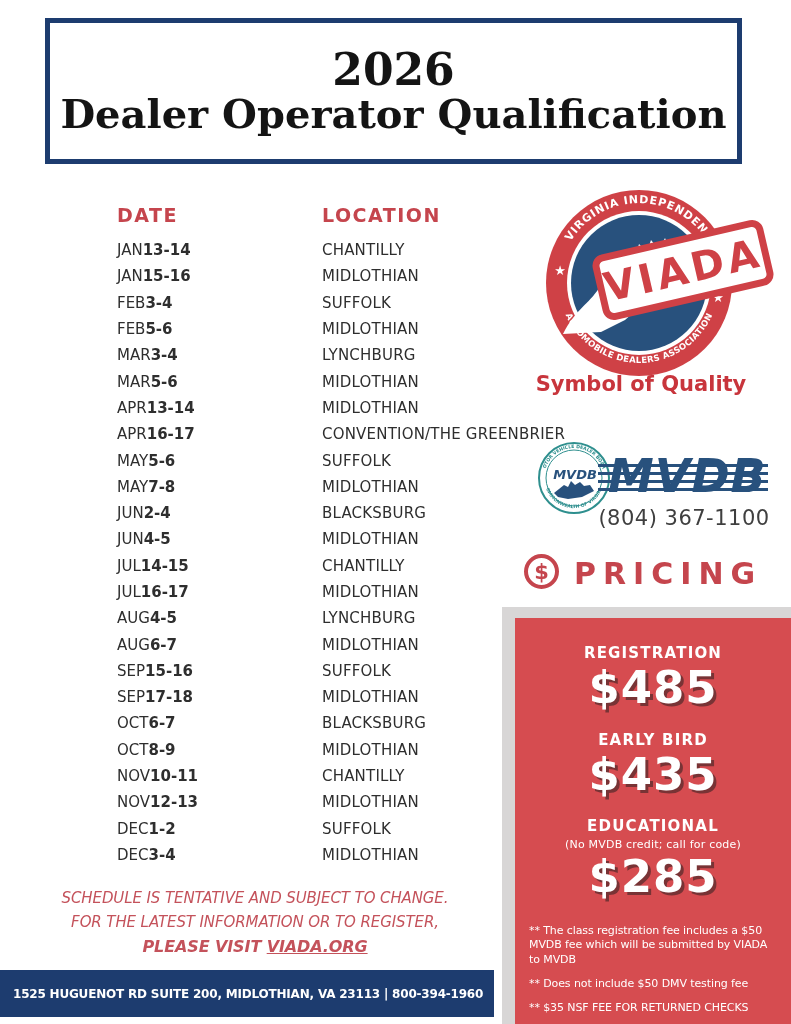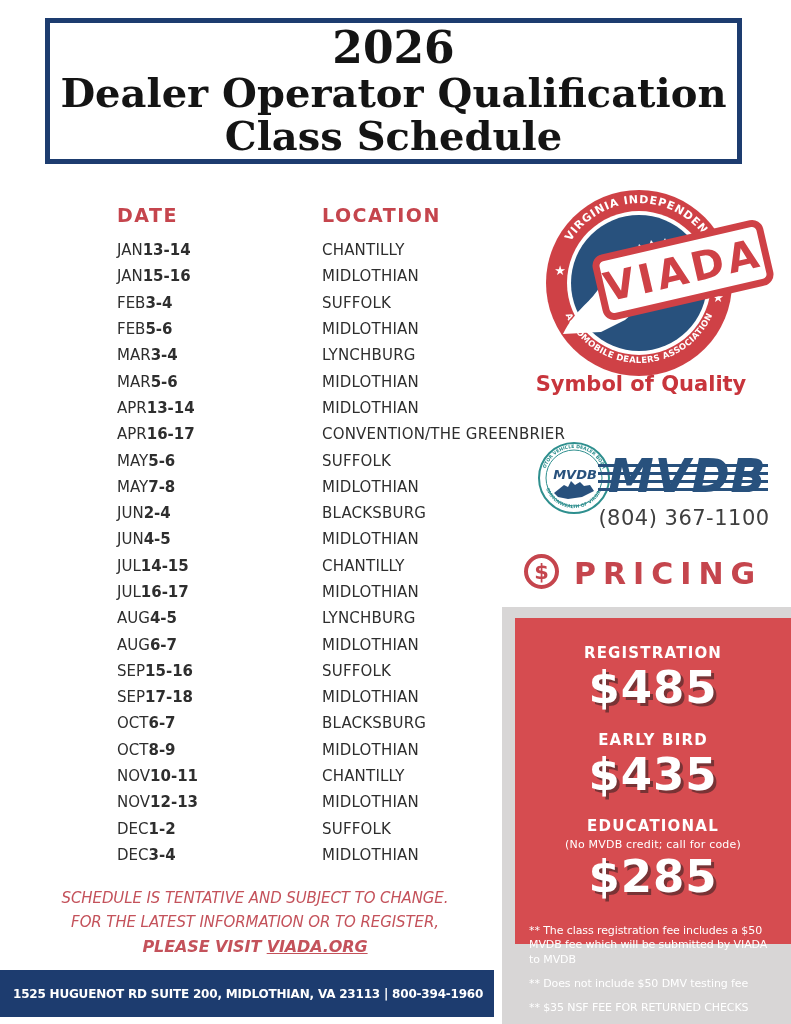--- a/index.html
+++ b/index.html
@@ -51,21 +51,21 @@
 
   
   .p-icon{position:absolute; left:524px; top:554px; width:35px; height:35px; border:4px solid var(--accent);
     border-radius:50%; display:flex; align-items:center; justify-content:center;
     color:var(--accent); font-weight:bold; font-size:21px;}
   .p-label{position:absolute; left:574px; top:556px; font-size:30px; font-weight:bold;
     color:var(--accent); letter-spacing:7px; white-space:nowrap;}
 
   
   .gray-panel{position:absolute; left:502px; top:607px; width:289px; height:417px; background:var(--panel-gray);}
-  .red-panel{position:absolute; left:515px; top:618px; width:276px; height:326px; background:var(--panel-red);
+  .red-panel{position:absolute; left:515px; top:618px; width:276px; height:406px; background:var(--panel-red);
     color:#fff; text-align:center; padding-top:26px;}
   .tier{margin-bottom:18px;}
   .tier-label{font-size:15px; font-weight:bold; letter-spacing:1.2px;}
   .tier-sub{font-size:11px; letter-spacing:0.2px; margin-top:3px;}
   .tier-sub:empty{display:none;}
   .tier-price{font-size:45px; font-weight:bold; line-height:1.1; margin-top:1px; letter-spacing:1px;
     text-shadow:3px 3px 0 rgba(25,25,25,0.5);}
   .notes{text-align:left; padding:4px 14px 0 14px;}
   .note{font-size:11px; line-height:1.35; margin-bottom:9px; letter-spacing:-0.1px;}
 
@@ -81,21 +81,20 @@
   .footer-bar .addr{color:#fff; font-weight:bold; font-size:12px; letter-spacing:-0.2px; white-space:nowrap;}
 </style>
 </head>
 <body>
 
 <div>
 
   <div class="title-frame">
     <div class="t-line t-year">2026</div>
     <div class="t-line t-main">Dealer Operator Qualification</div>
-    <div class="t-line t-sub">Class Schedule</div>
   </div>
 
   <div class="schedule">
     <div class="sched-header">
       <div class="sched-h">DATE</div>
       <div class="sched-h">LOCATION</div>
     </div>
     <div class="sched-rows">
 
         <div class="srow">

